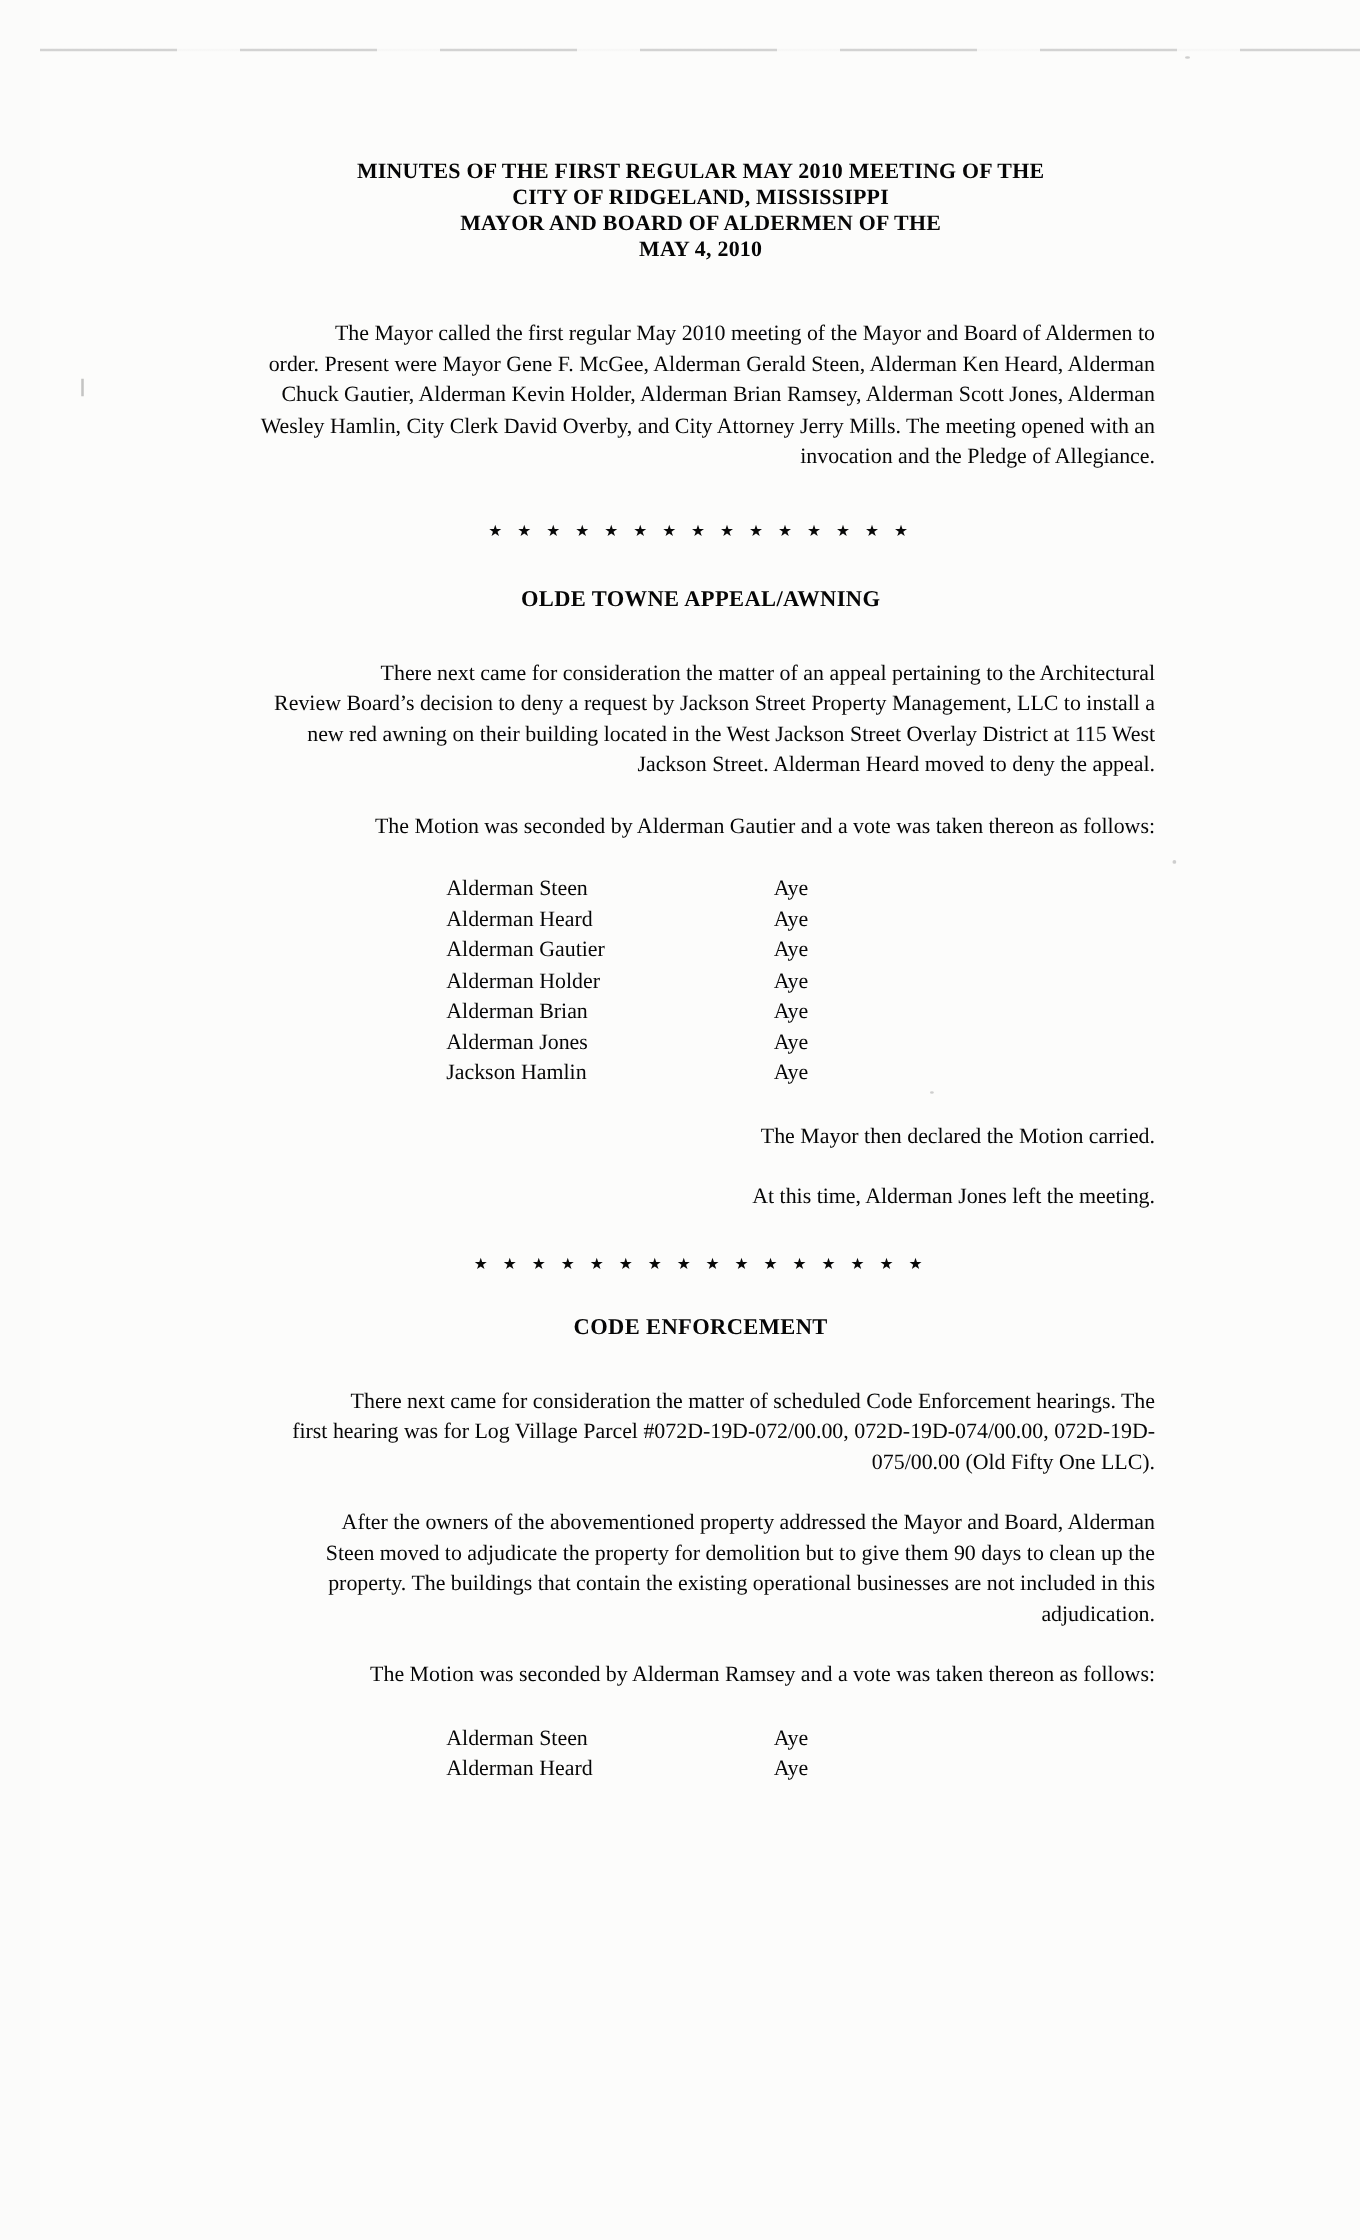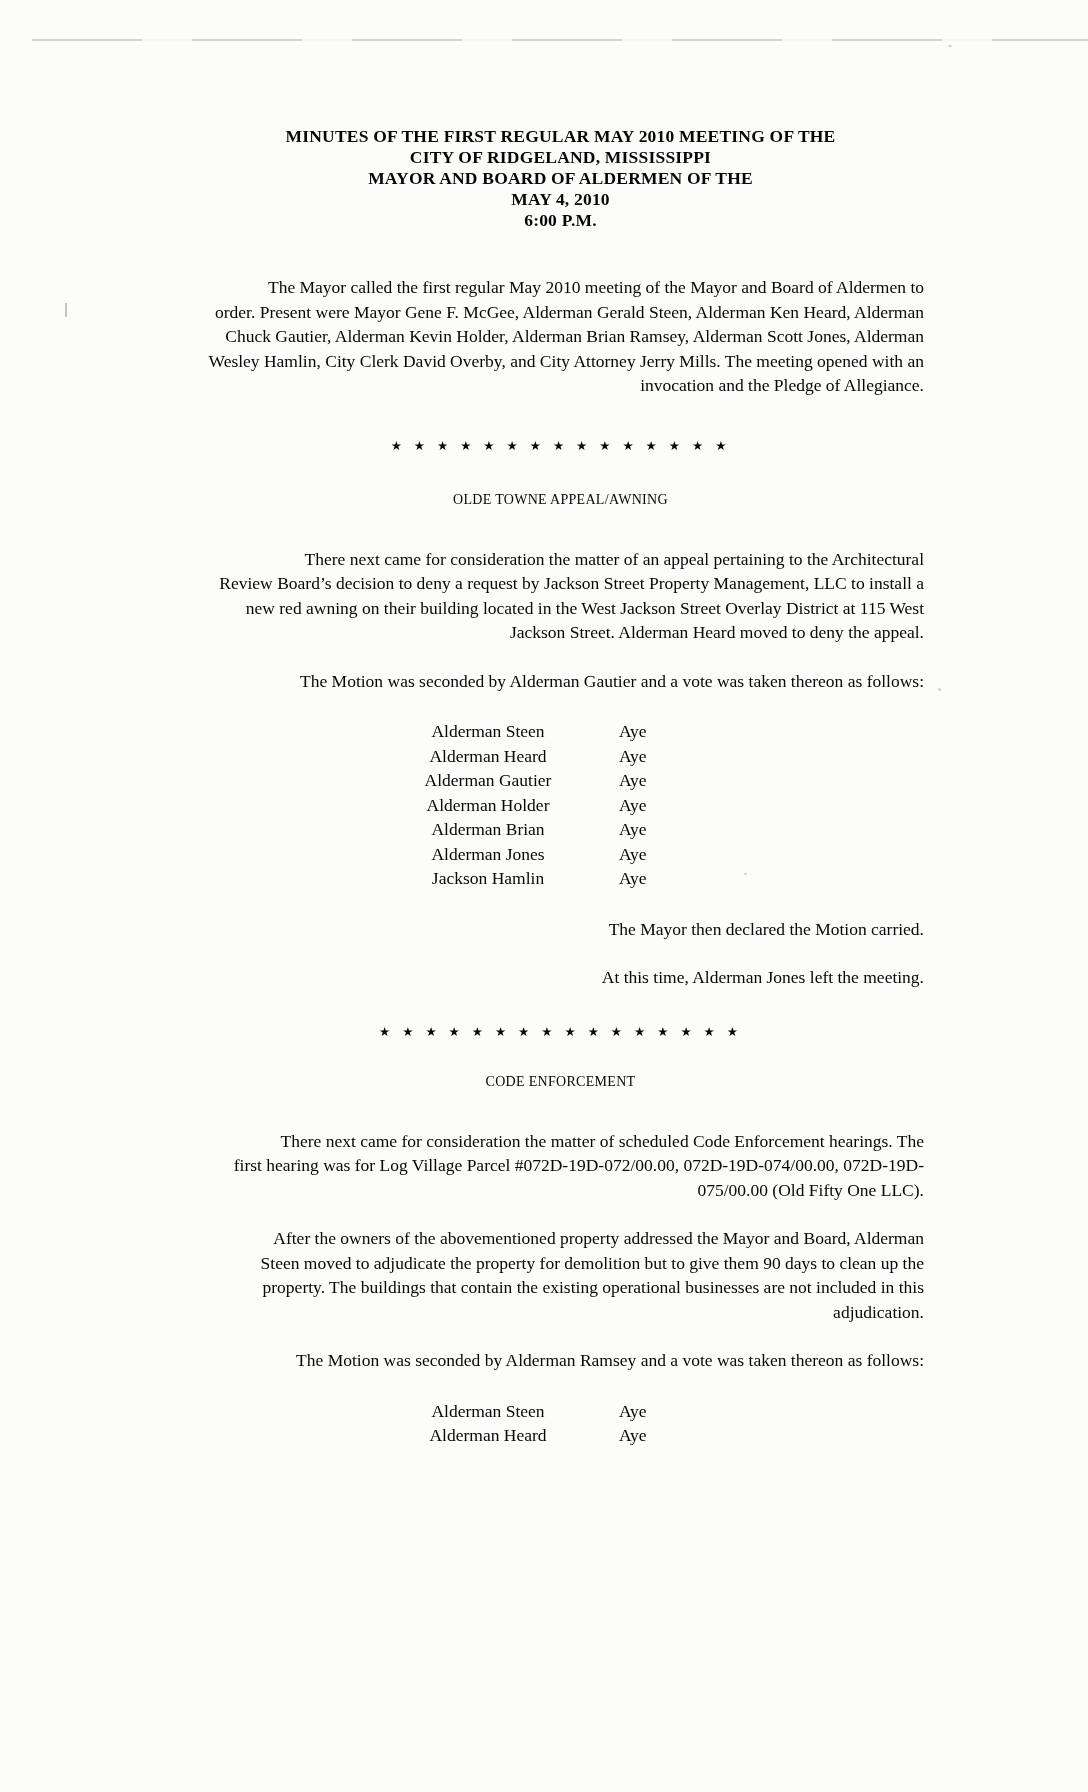--- a/index.html
+++ b/index.html
@@ -65,34 +65,34 @@
     font-family: "DejaVu Sans", sans-serif;
     font-size: 12.5px;
     letter-spacing: 4px;
     margin: 36px 0 30px 0;
     color: #080808;
   }
   .stars.second { margin: 30px 0 26px 0; }
 
   h2.section-heading {
     text-align: center;
-    font-size: 14px;
-    font-weight: normal;
+    font-size: 18px;
+    font-weight: bold;
     letter-spacing: 0.3px;
     margin-bottom: 34px;
   }
 
   .vote-table {
     margin: 26px 0 26px 160px;
   }
   .vote-row {
     display: flex;
     line-height: 24.5px;
   }
-  .vote-name { width: 262px; text-align: center; }
+  .vote-name { width: 262px; }
   .vote-value { }
 
   .result-line { margin-bottom: 24px; }
 </style>
 </head>
 <body>
 
 <div class="page">
 
   <div class="scan-line-top"></div>
@@ -102,21 +102,20 @@
   <div class="speck s3"></div>
   <div class="speck s4"></div>
 
   <div class="content">
 
     <header class="title-block">
       <div>MINUTES OF THE FIRST REGULAR MAY 2010 MEETING OF THE</div>
       <div>CITY OF RIDGELAND, MISSISSIPPI</div>
       <div>MAYOR AND BOARD OF ALDERMEN OF THE</div>
       <div>MAY 4, 2010</div>
-      <div>6:00 P.M.</div>
     </header>
 
     <p class="para indent">The Mayor called the first regular May 2010 meeting of the Mayor and Board of Aldermen to order.  Present were Mayor Gene F. McGee, Alderman Gerald Steen, Alderman Ken Heard, Alderman Chuck Gautier, Alderman Kevin Holder, Alderman Brian Ramsey, Alderman Scott Jones, Alderman Wesley Hamlin, City Clerk David Overby, and City Attorney Jerry Mills.  The meeting opened with an invocation and the Pledge of Allegiance.</p>
 
 
     <div class="stars">★ ★ ★ ★ ★ ★ ★ ★ ★ ★ ★ ★ ★ ★ ★</div>
 
     <h2 class="section-heading">OLDE TOWNE APPEAL/AWNING</h2>
 
     <p class="para indent">There next came for consideration the matter of an appeal pertaining to the Architectural Review Board’s decision to deny a request by Jackson Street Property Management, LLC to install a new red awning on their building located in the West Jackson Street Overlay District at 115 West Jackson Street.  Alderman Heard moved to deny the appeal.</p>

